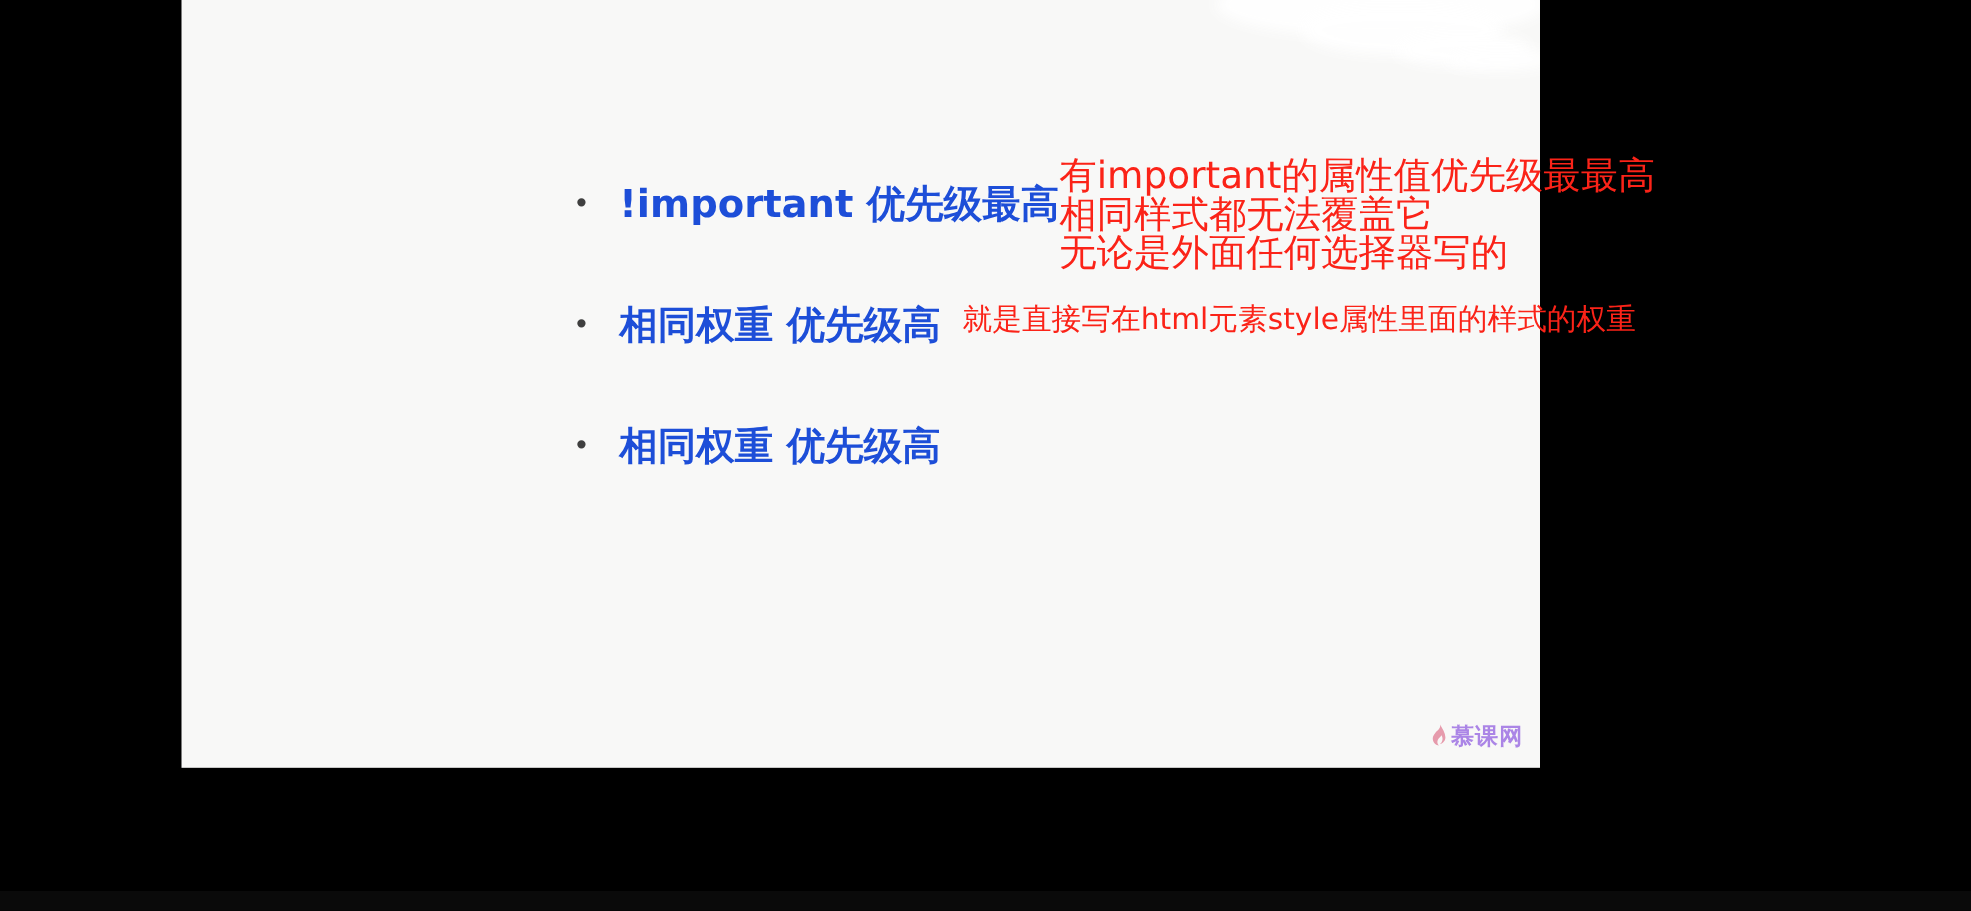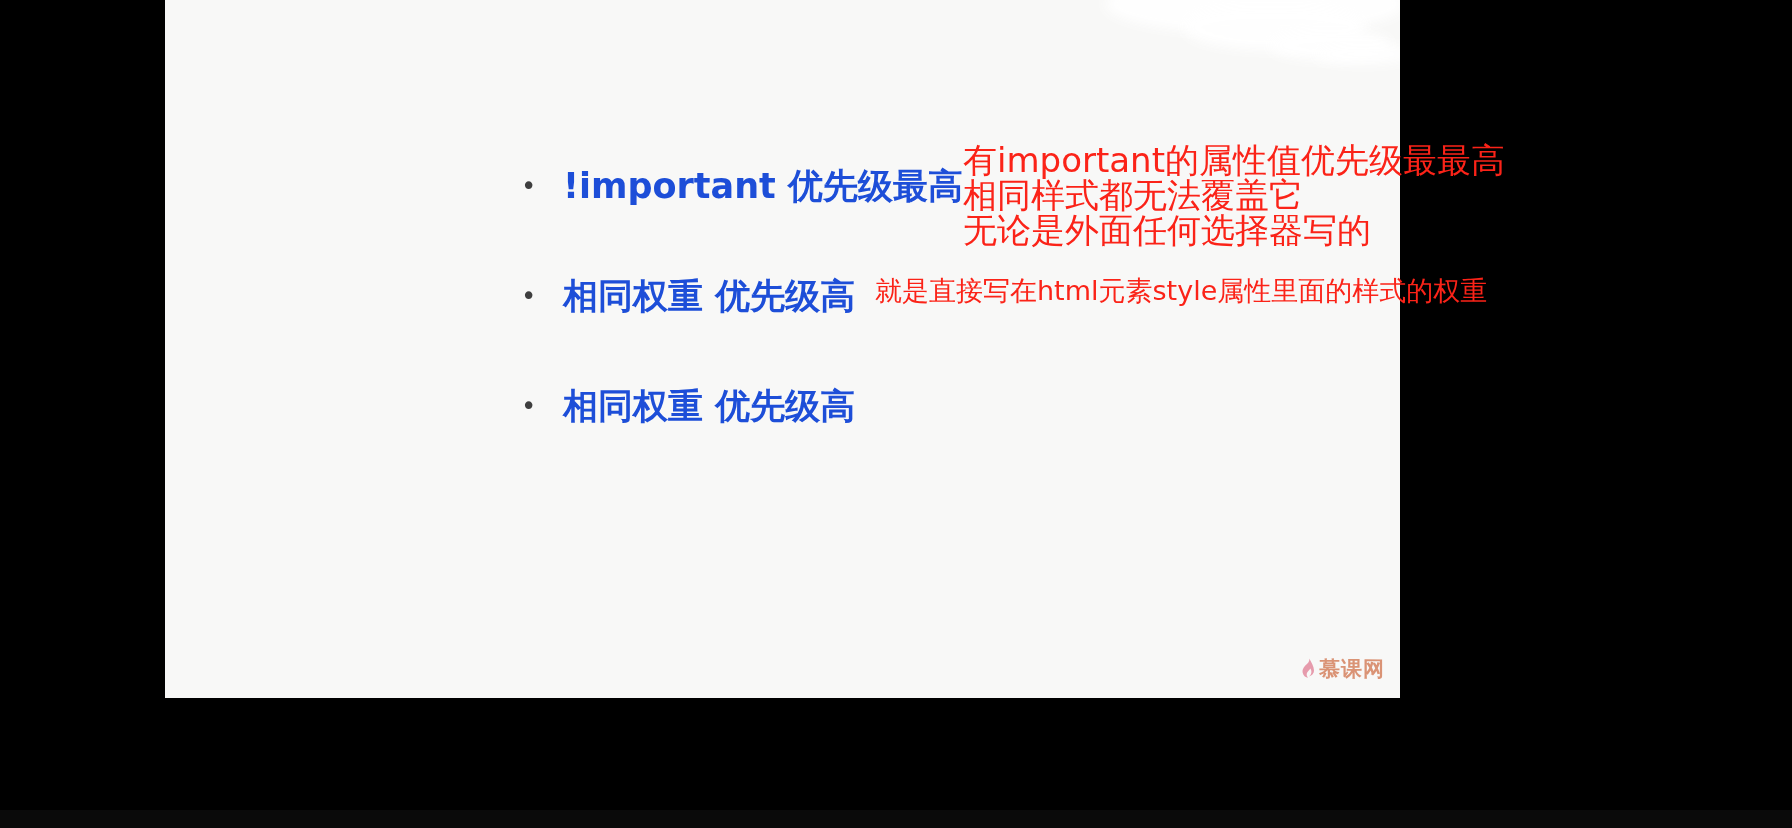--- a/index.html
+++ b/index.html
@@ -134,21 +134,21 @@
   }
   #watermark-flame {
     width: 16px;
     height: 22px;
     margin-right: 3px;
     position: relative;
   }
   #watermark-text {
     font-size: 21px;
     font-weight: 700;
-    color: #c2410c;
+    color: #6d28d9;
     letter-spacing: 1px;
   }
 </style>
 </head>
 <body>
 
 <div id="screen">
 
   <div id="slide">
 

